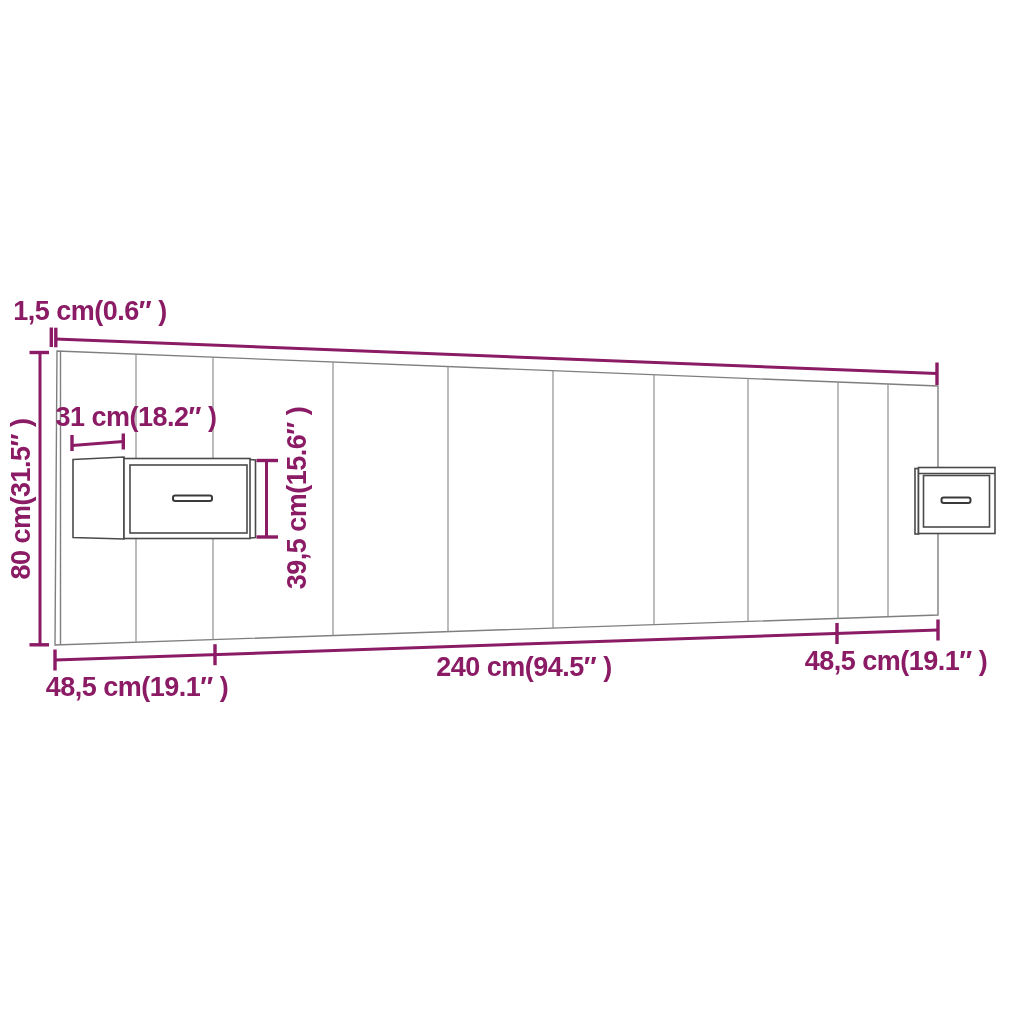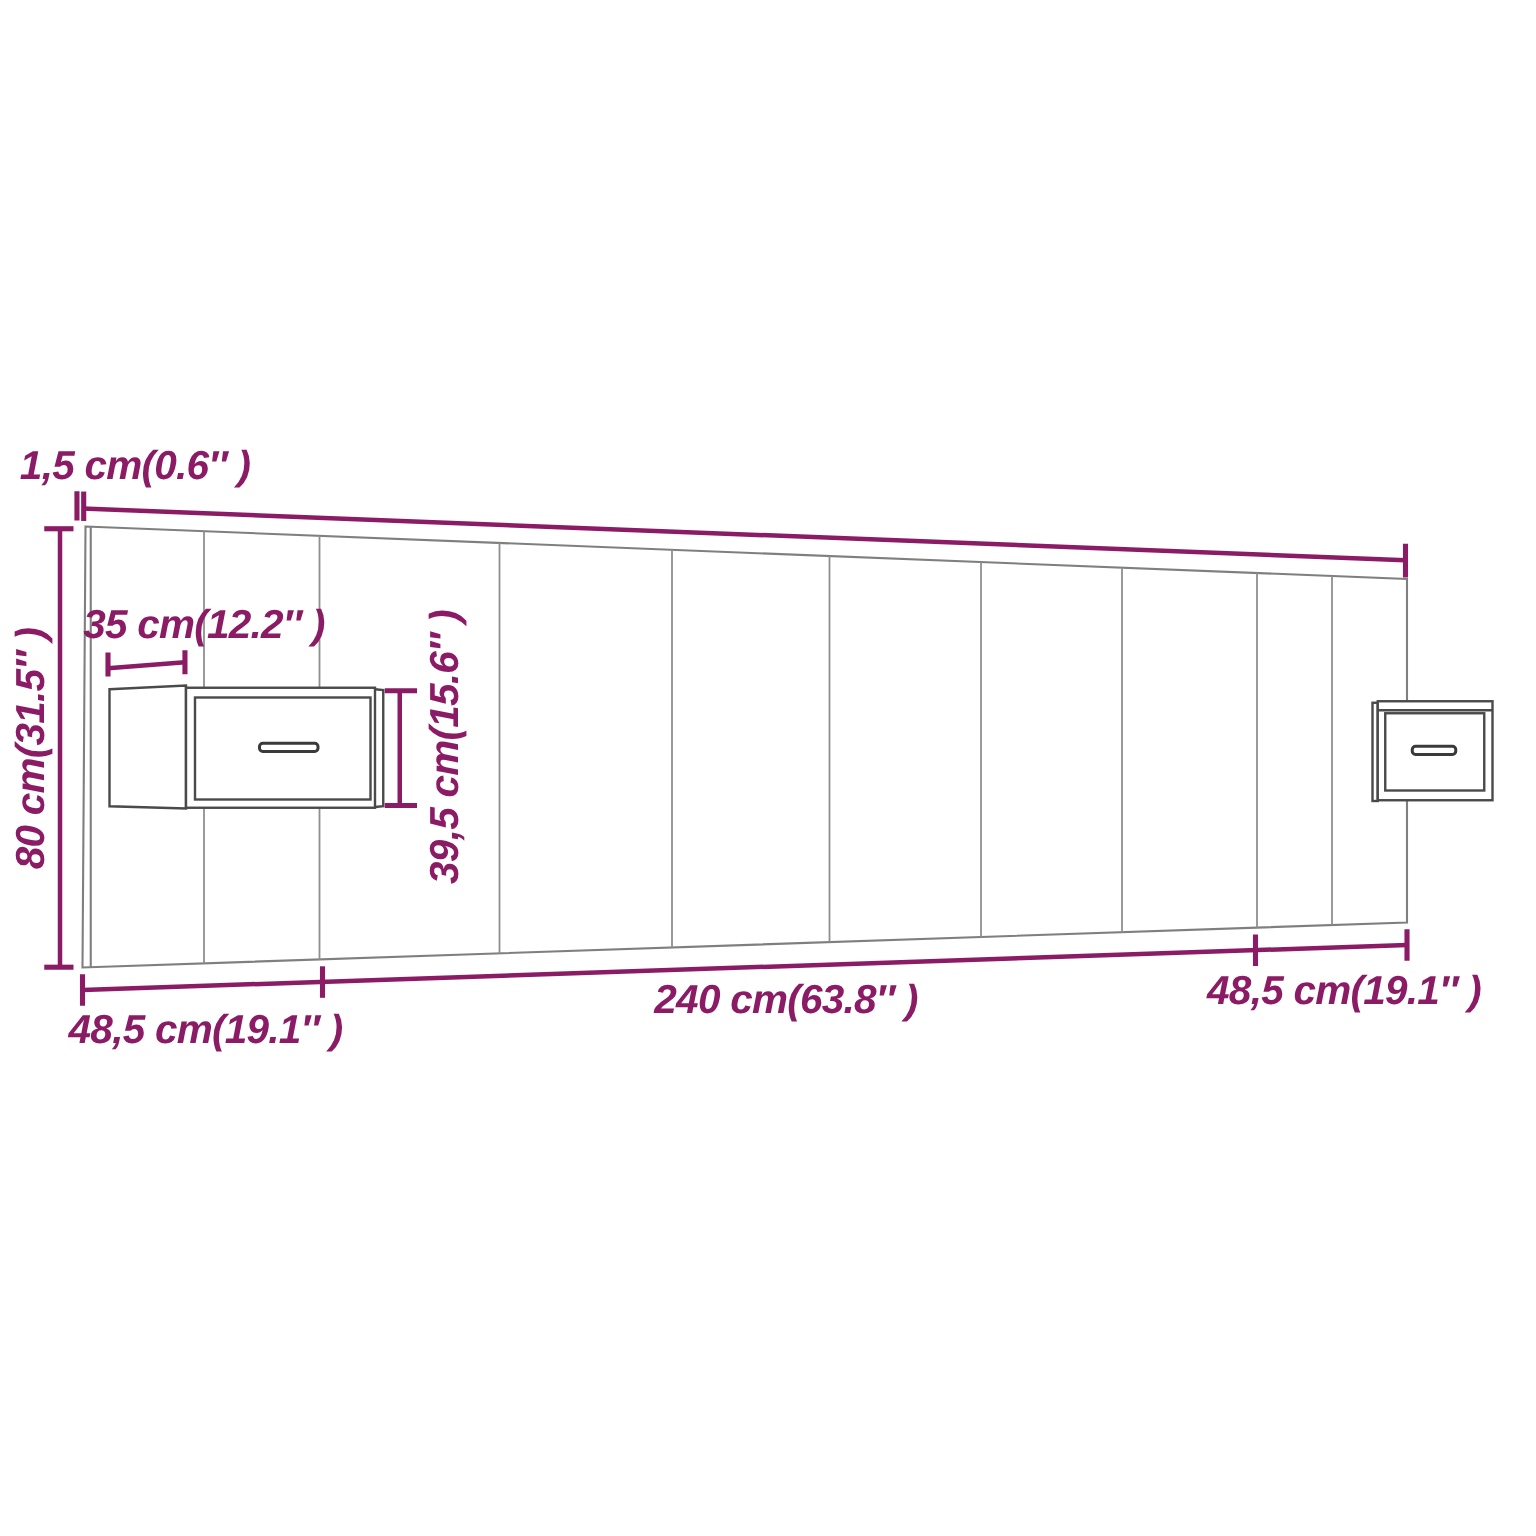--- a/index.html
+++ b/index.html
@@ -1,20 +1,19 @@
 <!DOCTYPE html>
 <html style="--dimension-accent: #8a1b64; --outline-gray: #7f7f7f; --seam-gray: #8f8f8f; --cabinet-gray: #4a4a4a; --background: #ffffff;"><head>
 <meta charset="utf-8">
 <style>
   html,body{margin:0;padding:0;background:#fff;}
   .stage{
     position:relative;width:1024px;height:1024px;overflow:hidden;
     background:var(--background,#fff);
     font-family:"Liberation Sans",sans-serif;
-    font-style:italic;
   }
   .stage svg{position:absolute;left:0;top:0;}
   .lbl{
     position:absolute;
     font-weight:bold;font-size:27px;letter-spacing:-0.5px;
     color:var(--dimension-accent,#8a1b64);
     white-space:nowrap;
     transform:translate(-50%,-50%);
   }
   .lbl.rot{transform:rotate(-90deg) translate(-50%,-50%);transform-origin:0 0;}
@@ -103,25 +102,25 @@
         <line class="dimt" x1="215" y1="644.2" x2="215" y2="665.2"></line>
         <line class="dimt" x1="837" y1="623" x2="837" y2="644"></line>
         <line class="dimt" x1="938" y1="619.5" x2="938" y2="640.5"></line>
       </g>
     </g>
   </svg>
 
   <div class="lbl" style="left:90px;top:311px;">1,5 cm(0.6″ )</div>
 
 
-  <div class="lbl" style="left:136px;top:417px;">35 cm(12.2″ )</div>
+  <div class="lbl" style="left:136px;top:417px;">31 cm(18.2″ )</div>
 
   <div class="lbl rot" style="left:21px;top:499px;">80 cm(31.5″ )</div>
 
   <div class="lbl rot" style="left:297px;top:498px;">39,5 cm(15.6″ )</div>
 
   <div class="lbl" style="left:137px;top:687px;">48,5 cm(19.1″ )</div>
 
-  <div class="lbl" style="left:524px;top:667px;">240 cm(63.8″ )</div>
+  <div class="lbl" style="left:524px;top:667px;">240 cm(94.5″ )</div>
 
   <div class="lbl" style="left:896px;top:661px;">48,5 cm(19.1″ )</div>
 
 </div>
 
 </body></html>

